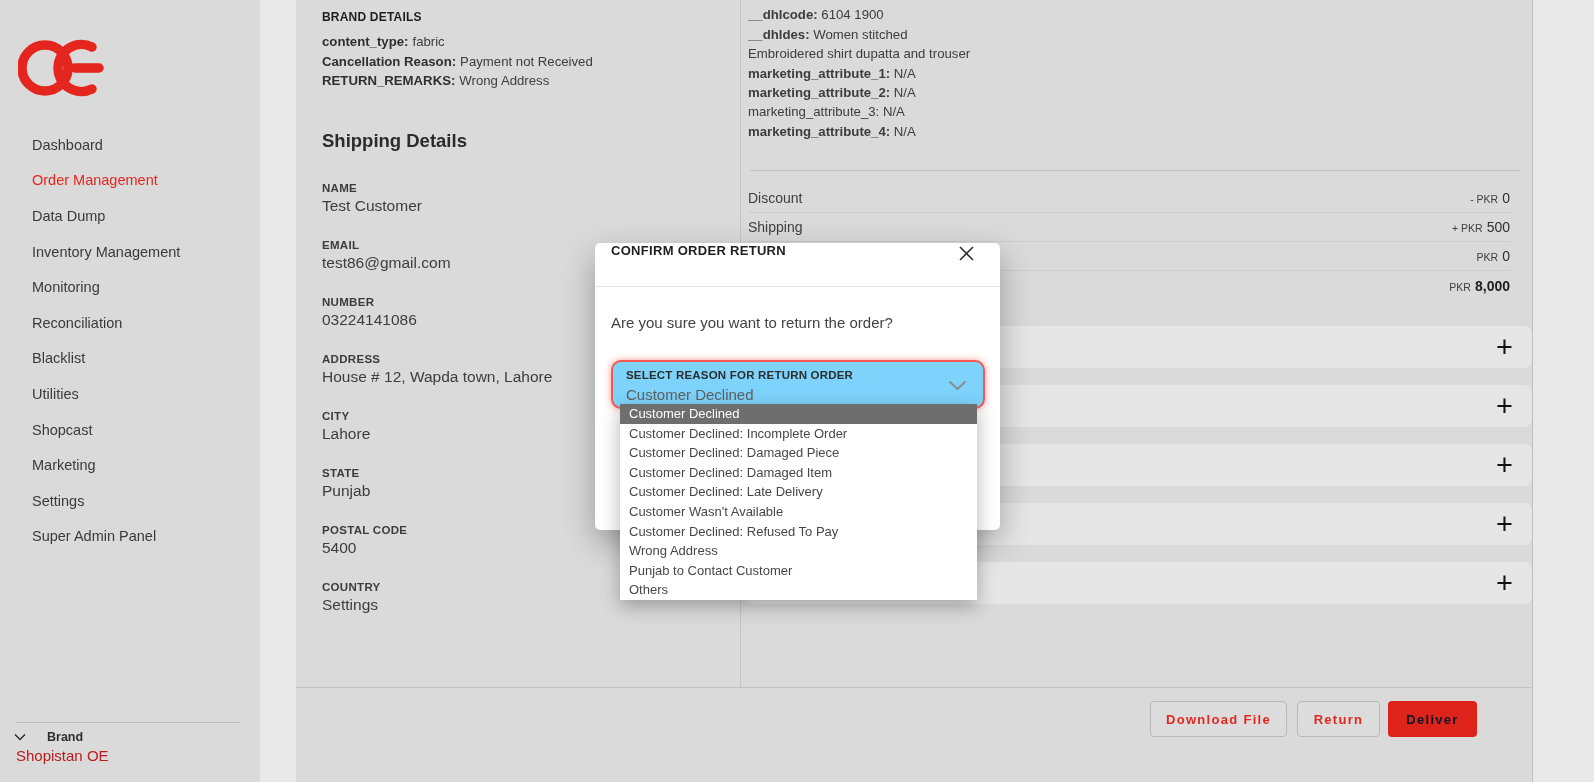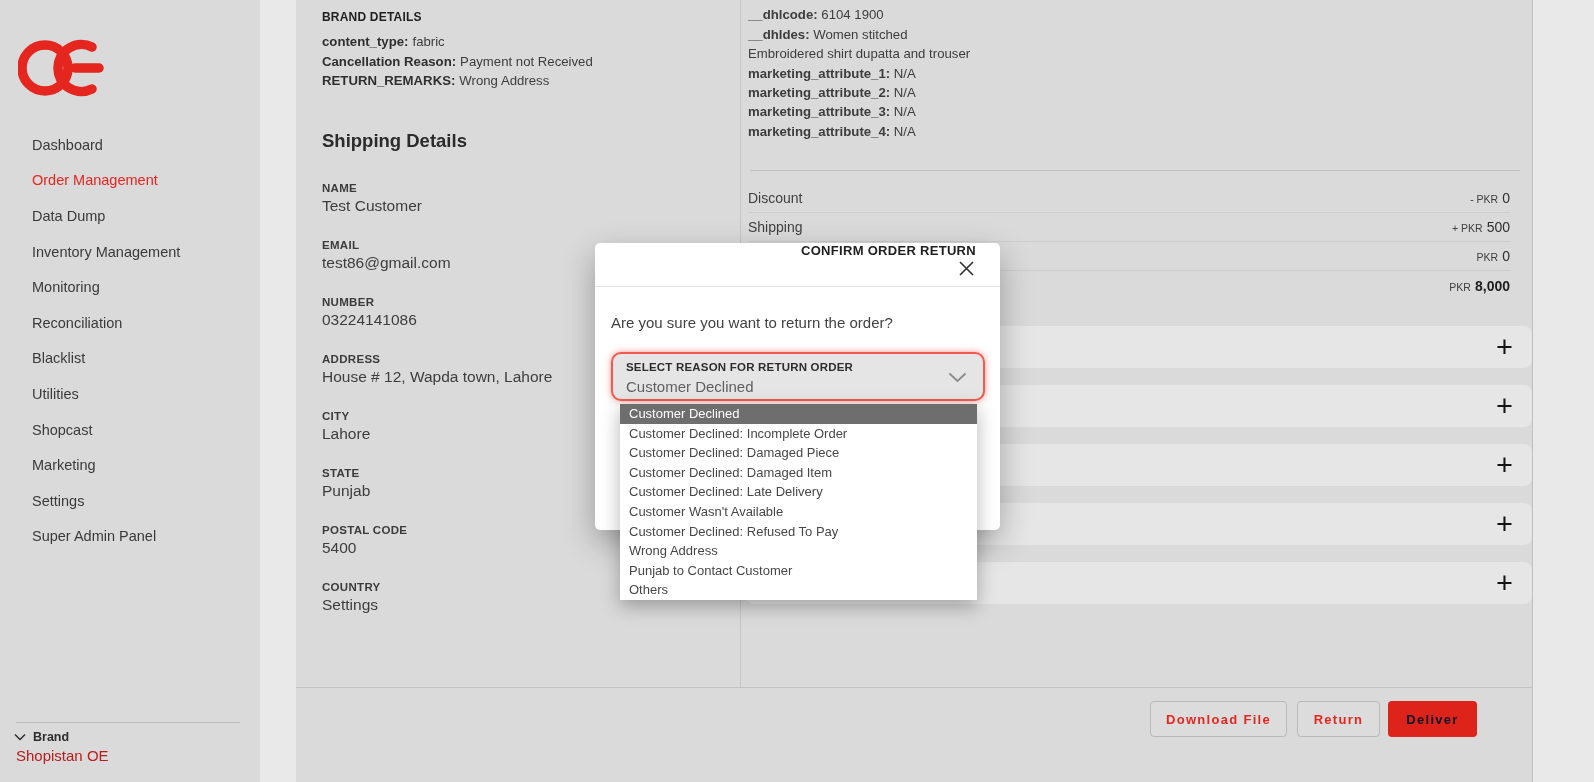--- a/index.html
+++ b/index.html
@@ -9,21 +9,21 @@
     background:#e9e9e9; font-family:"Liberation Sans", sans-serif; color:#3d3d3d;
   }
   
   .sidebar { position:absolute; left:0; top:0; width:260px; height:782px; background:#dadada; }
   .logo { position:absolute; left:18px; top:36px; }
   .nav { position:absolute; left:0; top:127px; right:0; list-style:none; }
   .nav li { height:35.6px; display:flex; align-items:center; padding-left:32px;
             font-size:14.5px; color:#3a3a3a; cursor:pointer; }
   .nav li.active { color:#e5261f; }
   .side-divider { position:absolute; left:16px; top:722px; width:224px; height:1px; background:#bcbcbc; }
-  .brand-sel { position:absolute; left:14px; top:730px; display:flex; align-items:center; gap:7px; cursor:pointer; }
+  .brand-sel { position:absolute; left:14px; top:730px; display:flex; align-items:center; gap:21px; cursor:pointer; }
   .brand-sel .lbl { font-size:12.5px; font-weight:700; color:#2e2e2e; }
   .brand-name { position:absolute; left:16px; top:747px; font-size:15px; color:#b91c1c; }
 
   
   .card { position:absolute; left:296px; top:0; width:1237px; height:782px;
           background:#dadada; border-right:1px solid #c0c0c0; overflow:hidden; }
   .col-divider { position:absolute; left:444px; top:0; width:1px; height:688px; background:#c6c6c6; }
 
   
   .brand-details { position:absolute; left:26px; top:10px; width:400px; }
@@ -60,27 +60,27 @@
          justify-content:center; cursor:pointer; }
   .btn.outline { background:#dcdcdc; border:1px solid #b9b9b9; color:#e5261f; }
   .btn.solid { background:#de231b; border:none; color:#0f172a; }
   .btn-download { left:854px; width:137px; }
   .btn-return { left:1001px; width:83px; }
   .btn-deliver { left:1092px; width:89px; }
 
   
   .modal { position:absolute; left:595px; top:243px; width:405px; height:287px; background:#ffffff;
            border-radius:5px; box-shadow:0 12px 32px rgba(0,0,0,.30); z-index:10; }
-  .modal-header { height:44px; display:flex; align-items:flex-end; padding:0 24px 0 16px;
-                  border-bottom:1px solid #e4e4e4;flex-direction:column; }
+  .modal-header { height:44px; display:flex; align-items:flex-start; padding:0 24px 0 16px;
+                  border-bottom:1px solid #e4e4e4; }
   .modal-title { font-size:13px; font-weight:600; letter-spacing:.3px; color:#202020; }
   .modal-close { margin-left:auto; width:20px; height:20px; display:flex; align-items:center;
                  justify-content:center; cursor:pointer; }
   .modal-msg { position:absolute; left:16px; top:71px; font-size:15px; color:#424242; }
-  .reason-select { position:absolute; left:16px; top:109px; width:374px; height:49px; background:#e5e5e5;
+  .reason-select { position:absolute; left:16px; top:117px; width:374px; height:49px; background:#7dd3fc;
                    border:2px solid #f25a4f; border-radius:10px;
                    box-shadow:0 0 7px rgba(242,70,60,.55); cursor:pointer; }
   .rs-label { position:absolute; left:13px; top:7px; font-size:11.5px; font-weight:600;
               letter-spacing:.2px; color:#2d2d2d; white-space:nowrap; }
   .rs-value { position:absolute; left:13px; top:24px; font-size:15px; color:#5f5f5f; white-space:nowrap; }
   .rs-chevron { position:absolute; right:16px; top:18px; }
 
   .options { position:absolute; left:620px; top:404px; width:357px; height:196px; background:#ffffff;
              box-shadow:0 6px 18px rgba(0,0,0,.30); z-index:20; }
   .option { height:19.6px; line-height:19.6px; font-size:13px; color:#474747; padding-left:9px;
@@ -176,21 +176,21 @@
         <div class="f-value">Settings</div>
       </div>
     </div>
 
     <div class="product-attrs">
       <div><span class="k" style="font-weight:700">size:</span> <span>S</span></div>
       <div><span class="k" style="font-weight:700">__dhlcode:</span> <span>6104 1900</span></div>
       <div><span class="k" style="font-weight:700">__dhldes:</span> <span>Women stitched Embroidered shirt dupatta and trouser</span></div>
       <div><span class="k" style="font-weight:700">marketing_attribute_1:</span> <span>N/A</span></div>
       <div><span class="k" style="font-weight:700">marketing_attribute_2:</span> <span>N/A</span></div>
-      <div><span class="k" style="font-weight:700">marketing_attribute_3:</span> <span>N/A</span></div>
+      <div><span class="k" style="font-weight:400">marketing_attribute_3:</span> <span>N/A</span></div>
       <div><span class="k" style="font-weight:700">marketing_attribute_4:</span> <span>N/A</span></div>
     </div>
 
     <div class="amount-divider"></div>
 
     <div class="amounts">
       <div class="amount-row">
         <span class="a-label">Discount</span>
         <span><span class="a-cur">- PKR</span><span class="a-val">0</span></span>
       </div>

